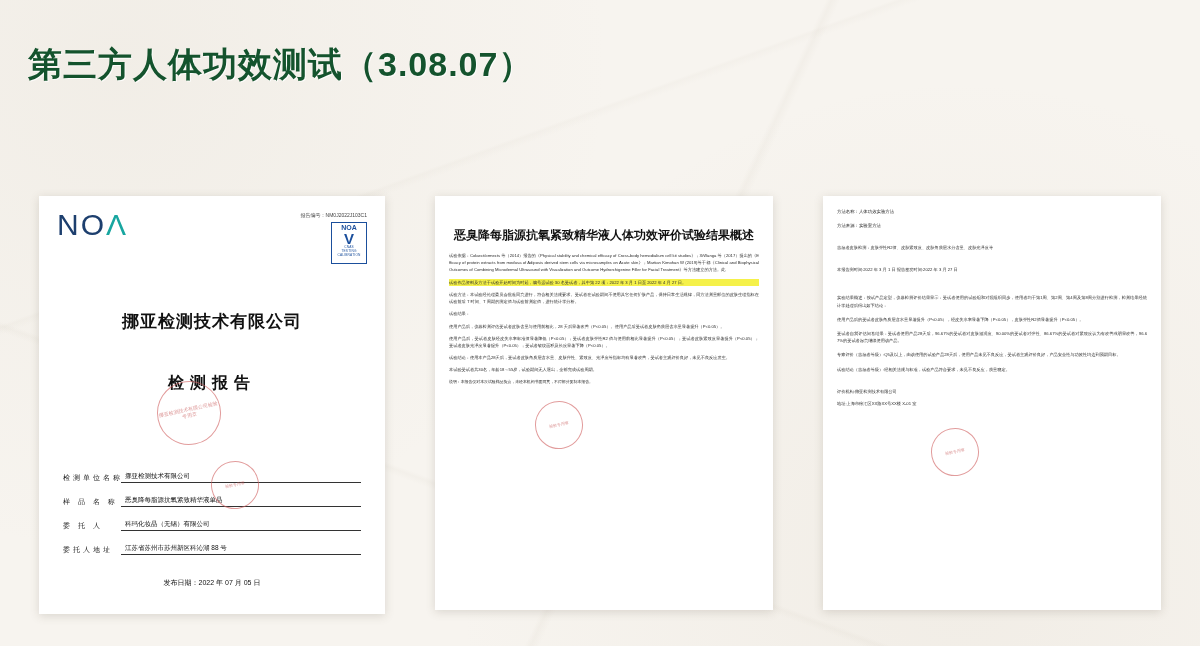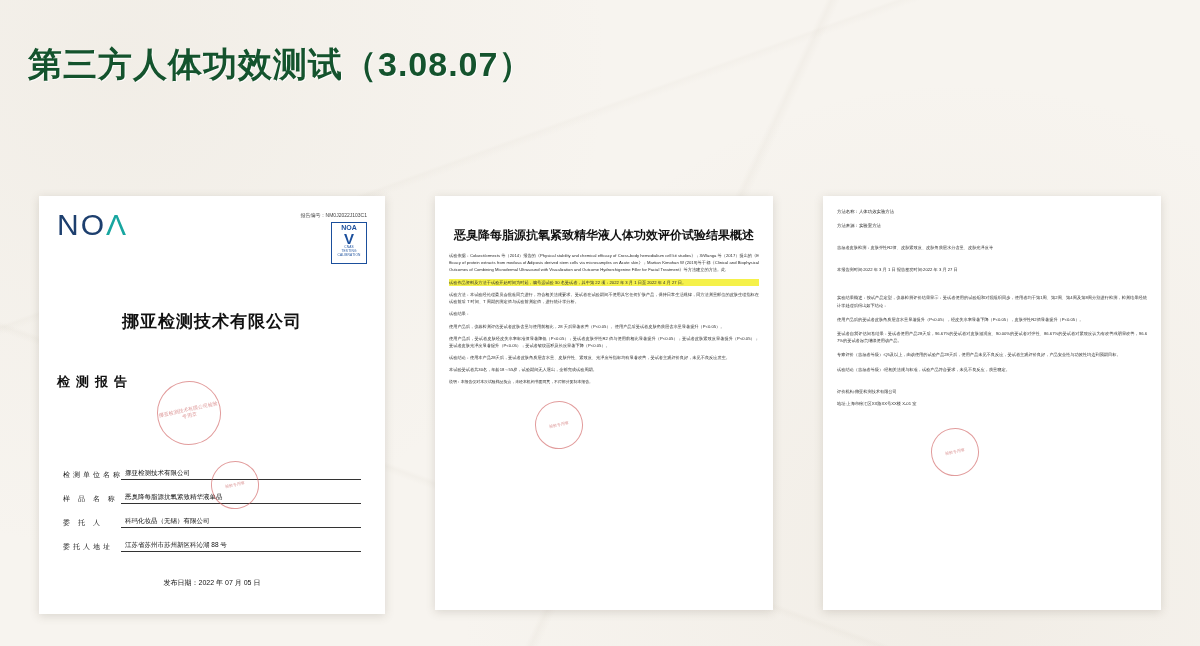--- a/index.html
+++ b/index.html
@@ -114,21 +114,22 @@
   }
   .d1-company {
     text-align: center;
     font-size: 17px;
     font-weight: bold;
     color: #111;
     margin-top: 46px;
     letter-spacing: 1px;
   }
   .d1-report {
-    font-size: 13px;
+    text-align: center;
+    font-size: 16px;
     font-weight: bold;
     color: #111;
     margin-top: 40px;
     letter-spacing: 6px;
   }
   .d1-fields {
     margin-top: 78px;
     padding: 0 6px;
   }
   .d1-field {

